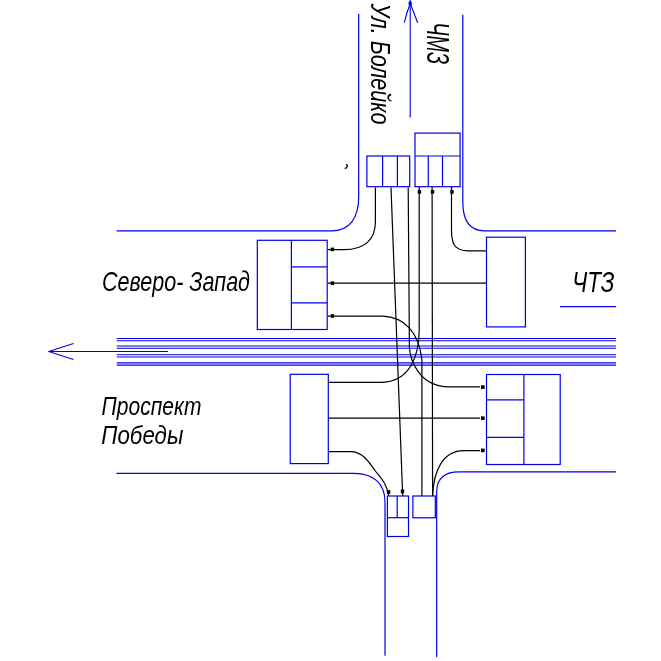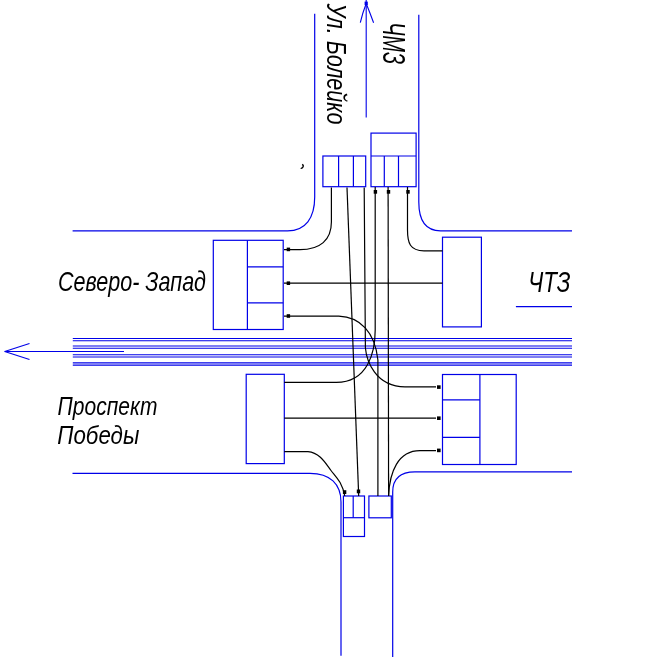--- a/index.html
+++ b/index.html
@@ -1,16 +1,16 @@
 <!DOCTYPE html>
 <html><head>
 <meta charset="utf-8">
 <style>
 html,body{margin:0;padding:0;background:#ffffff;}
-#wrap{position:relative;width:572px;height:661px;background:#ffffff;overflow:hidden;}
+#wrap{position:relative;width:572px;height:661px;background:#ffffff;overflow:hidden;margin-left:44px;}
 svg{position:absolute;left:0;top:0;}
 text{font-family:"Liberation Sans",sans-serif;font-style:italic;fill:#000000;}
 </style>
 </head>
 <body>
 
 <div id="wrap">
 <svg width="661" height="661" viewBox="0 0 661 661" fill="none">
 
 <path d="M314.7,13.8 V197 C314.7,218 305.5,230.8 287.6,230.8 H72.6" stroke="#0000e8" stroke-width="1.2"></path>

